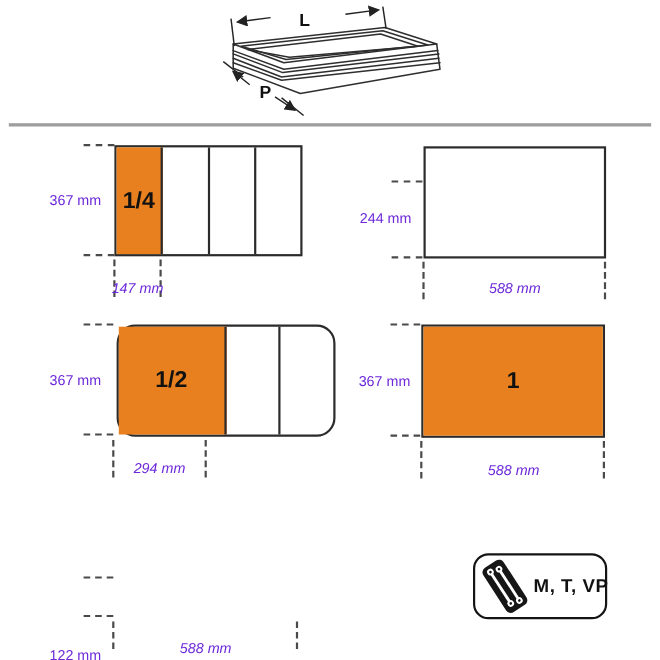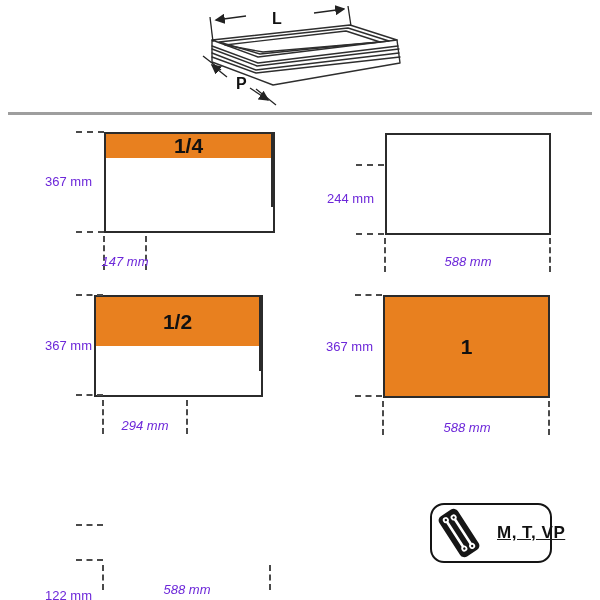--- a/index.html
+++ b/index.html
@@ -11,37 +11,37 @@
   .divider{position:absolute;left:8px;top:112px;width:584px;height:3px;background:#9e9e9e;}
   
   .hdash{position:absolute;border-top:2px dashed #4a4a4a;height:0;}
   .vdash{position:absolute;border-left:2px dashed #4a4a4a;width:0;}
   
   .mm{position:absolute;font-size:13px;line-height:16px;color:#6d28d9;white-space:nowrap;}
   .mm.right{text-align:right;}
   .mm.center{text-align:center;font-style:italic;}
   
   .rect{position:absolute;border:2px solid #2b2b2b;box-sizing:border-box;display:flex;background:#fff;}
-  .rect.cols{flex-direction:column;}
+  .rect.cols{flex-direction:row;}
   .rect.rows{flex-direction:column;}
   .cell{flex:1;display:flex;align-items:center;justify-content:center;box-sizing:border-box;}
   .cols > .cell{border-right:2px solid #2b2b2b;}
   .cols > .cell:last-child{border-right:none;}
   .rows > .cell{border-bottom:2px solid #2b2b2b;}
   .rows > .cell:last-child{border-bottom:none;}
   .cell.filled{background:#e8801f;}
   .cell.w2{flex:2;}
   .cell.h34{flex:0 0 34px;}
   .cell.h30{flex:0 0 30px;}
   .fraction{font-size:21px;font-weight:bold;color:#111;}
   
   .badge{
     position:absolute;left:430px;top:503px;width:122px;height:60px;box-sizing:border-box;
     border:2.5px solid #141414;border-radius:14px;background:#fff;
-    display:flex;align-items:center;justify-content:flex-start;padding:0 6px 0 5px;gap:16px;text-decoration:underline;
+    display:flex;align-items:center;justify-content:flex-start;padding:0 6px 0 5px;gap:4px;
   }
   .badge-label{font-size:17px;font-weight:bold;color:#111;white-space:nowrap;letter-spacing:0.5px;}
   svg text{font-family:"Liberation Sans", sans-serif;}
 </style>
 </head>
 <body>
 
 <div class="stage">
 
   <svg style="position:absolute;left:180px;top:5px;overflow:visible" width="240" height="100" viewBox="0 0 240 100">
@@ -100,21 +100,21 @@
   <div class="rect rows" style="left:385px;top:133px;width:166px;height:102px;">
     <div class="cell h30"></div>
   </div>
   <div class="hdash" style="left:356px;top:164px;width:28px;"></div>
   <div class="hdash" style="left:356px;top:233px;width:28px;"></div>
   <div class="mm right" style="left:314px;top:191px;width:60px;">244 mm</div>
   <div class="vdash" style="left:384px;top:238px;height:34px;"></div>
   <div class="vdash" style="left:549px;top:238px;height:34px;"></div>
   <div class="mm center" style="left:418px;top:254px;width:100px;">588 mm</div>
 
-  <div class="rect cols" style="left:94px;top:295px;width:169px;height:102px;">
+  <div class="rect cols" style="left:106px;top:295px;width:199px;height:102px;border-radius:17px;">
     <div class="cell w2 filled">
       <span class="fraction">1/2</span>
     </div>
     <div class="cell"></div>
     <div class="cell"></div>
   </div>
   <div class="hdash" style="left:76px;top:294px;width:27px;"></div>
   <div class="hdash" style="left:76px;top:394px;width:27px;"></div>
   <div class="mm right" style="left:30px;top:338px;width:62px;">367 mm</div>
   <div class="vdash" style="left:102px;top:400px;height:34px;"></div>

